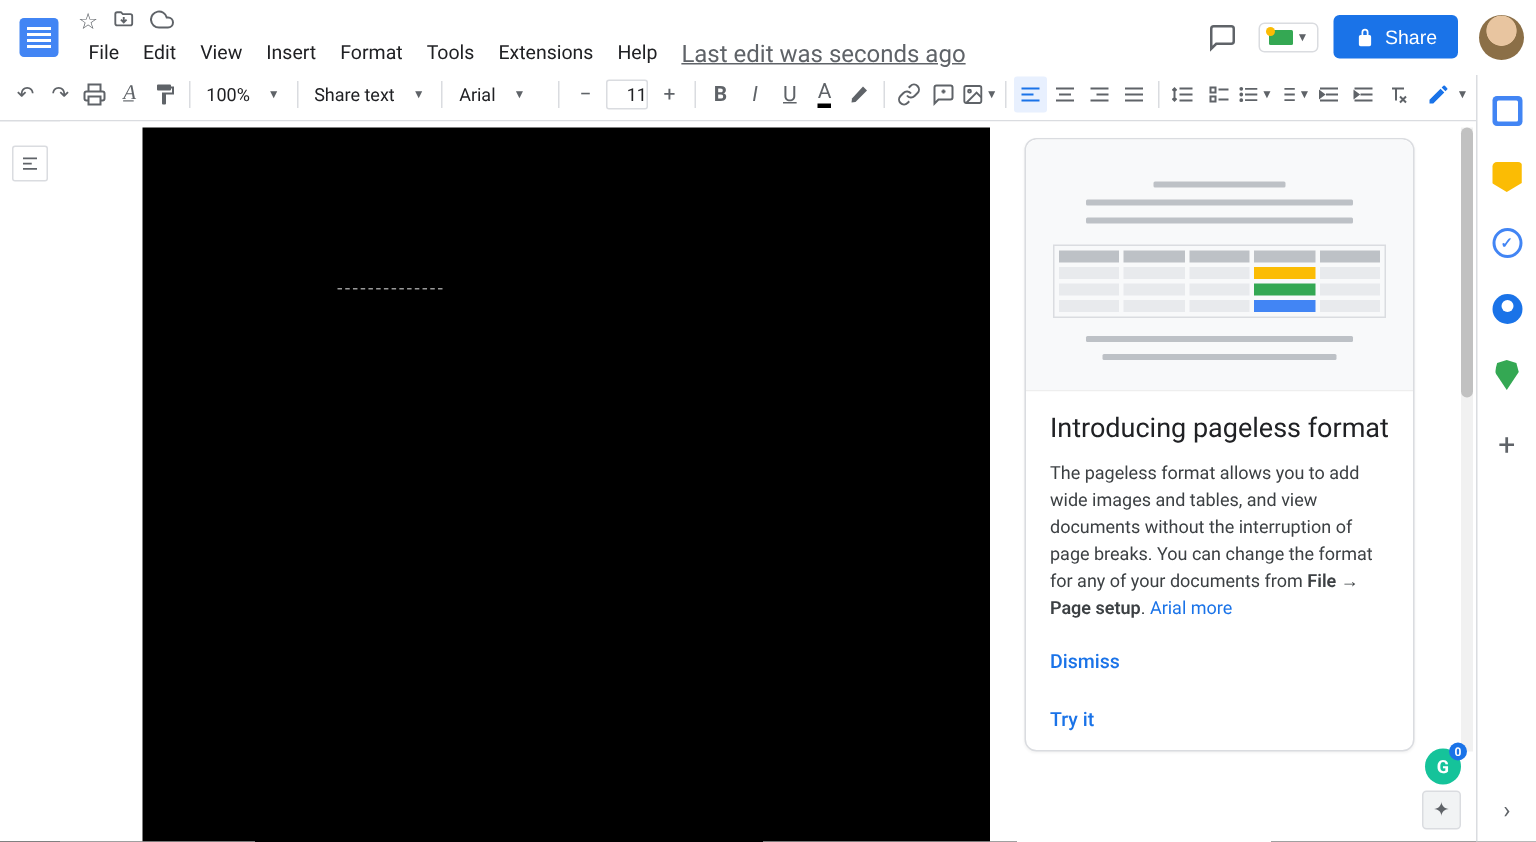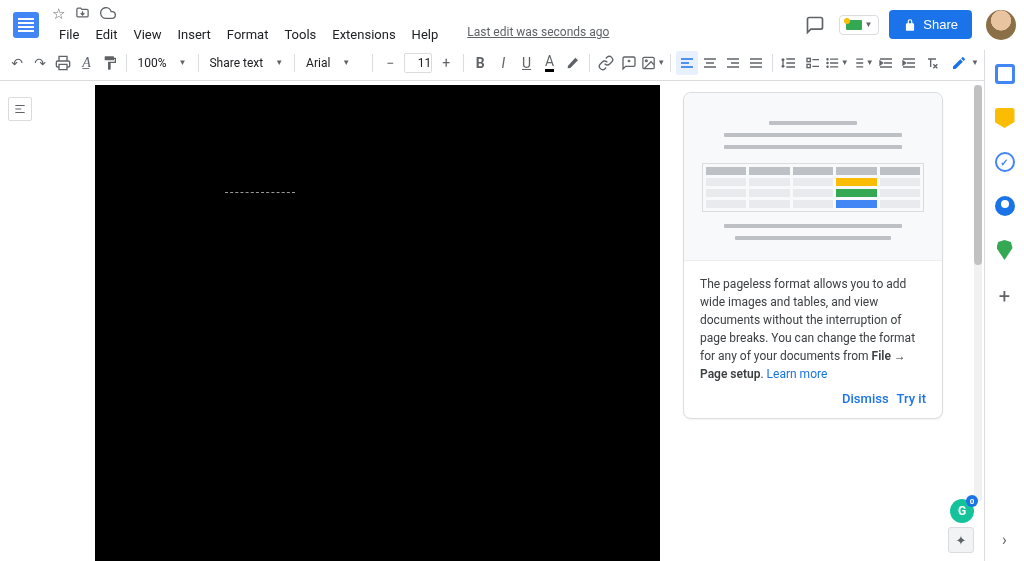--- a/index.html
+++ b/index.html
@@ -9,21 +9,21 @@
     .header { height: 45px; display: flex; align-items: center; padding: 4px 8px 0 8px; }
     .docs-logo { width: 36px; height: 36px; margin-right: 8px; display: flex; align-items: center; justify-content: center; }
     .docs-logo-icon { width: 26px; height: 26px; background: #4285f4; border-radius: 3px; position: relative; }
     .docs-logo-icon::before { content: ''; position: absolute; top: 6px; left: 5px; width: 16px; height: 2px; background: #fff; box-shadow: 0 4px 0 #fff, 0 8px 0 #fff, 0 12px 0 #fff; }
     .title-area { flex: 1; }
     .doc-title { font-size: 18px; color: #5f6368; margin-right: 6px; }
     .title-icons { display: inline-flex; gap: 10px; color: #5f6368; vertical-align: 2px; }
     .title-icons span { cursor: pointer; font-size: 15px; }
     .menu-bar { display: flex; gap: 2px; margin-top: 1px; font-size: 13px; }
     .menu-item { padding: 2px 7px; cursor: pointer; border-radius: 2px; }
-    .last-edit { color: #5f6368; text-decoration: underline; margin-left: 20px; cursor: pointer; font-size: 12px; }
+    .last-edit { color: #5f6368; text-decoration: underline; margin-left: 7px; cursor: pointer; font-size: 16px; }
     .header-right { display: flex; align-items: center; gap: 10px; }
     .comment-icon, .meet-icon { width: 28px; height: 28px; display: flex; align-items: center; justify-content: center; cursor: pointer; }
     .meet-pill { border: 1px solid #dadce0; border-radius: 4px; padding: 4px 6px; display: flex; align-items: center; gap: 2px; }
     .meet-cam { width: 16px; height: 10px; background: #34a853; border-radius: 1px; display:inline-block; position: relative; }
     .meet-cam::after { content:''; position:absolute; left:-2px; top:-2px; width:6px; height:6px; background:#fbbc04; border-radius:50%; }
     .share-btn { background: #1a73e8; color: #fff; border: none; border-radius: 4px; padding: 7px 14px; font-size: 13px; font-weight: 500; display: flex; align-items: center; gap: 6px; cursor: pointer; }
     .avatar { width: 30px; height: 30px; border-radius: 50%; background: radial-gradient(circle at 50% 35%, #e8c5a0 40%, #8b6f47 42%); margin-left: 4px; }
     
     
     .toolbar { height: 36px; border-bottom: 1px solid #dadce0; display: flex; align-items: center; padding: 0 6px; gap: 1px; }
@@ -55,21 +55,21 @@
     .fake-cell { height: 8px; background: #e8eaed; }
     .fake-cell.hdr { background: #bdc1c6; }
     .fake-cell.y { background: #fbbc04; }
     .fake-cell.g { background: #34a853; }
     .fake-cell.b { background: #4285f4; }
     .info-body { padding: 14px 16px 12px 16px; }
     .info-title { font-size: 18px; font-weight: 400; color: #202124; margin-bottom: 10px; }
     .info-text { font-size: 12px; color: #3c4043; line-height: 1.5; }
     .info-text b { font-weight: 600; }
     .info-text a { color: #1a73e8; text-decoration: none; }
-    .info-actions { display: flex; justify-content: flex-end; gap: 8px; margin-top: 8px; }
+    .info-actions { display: flex; justify-content: flex-end; gap: 24px; margin-top: 20px; flex-direction: column; }
     .info-actions .link { color: #1a73e8; font-size: 13px; cursor: pointer; font-weight: 500; }
     
     
     .right-rail { width: 40px; position: absolute; right: 0; top: 50px; bottom: 0; border-left: 1px solid #dadce0; display: flex; flex-direction: column; align-items: center; gap: 24px; padding-top: 14px; background: #fff; }
     .rail-icon { width: 20px; height: 20px; cursor: pointer; border-radius: 3px; }
     .rail-cal { background: #4285f4; border-radius: 3px; position:relative; }
     .rail-cal::after { content:''; position:absolute; inset:3px; background:#fff; border-radius:1px; }
     .rail-keep { background: #fbbc04; clip-path: polygon(0 0, 100% 0, 100% 70%, 50% 100%, 0 70%); }
     .rail-tasks { border: 2px solid #4285f4; border-radius: 50%; position:relative; }
     .rail-tasks::after { content:'✓'; position:absolute; inset:0; display:flex; align-items:center; justify-content:center; color:#4285f4; font-size:10px; font-weight:bold; }
@@ -337,22 +337,23 @@
           <div class="fake-cell"></div>
           <div class="fake-cell"></div>
           <div class="fake-cell b"></div>
           <div class="fake-cell"></div>
       </div>
       <div class="fake-line" style="width:80%;margin:4px auto 0;"></div>
       <div class="fake-line" style="width:70%;margin:0 auto;"></div>
     </div>
   </div>
   <div class="info-body">
+    <div class="info-title">Introducing pageless format</div>
     <div class="info-text">
-      <span>The pageless format allows you to add wide images and tables, and view documents without the interruption of page breaks. You can change the format for any of your documents from </span><b>File → Page setup</b><span>. </span><a href="#">Learn more</a>
+      <span>The pageless format allows you to add wide images and tables, and view documents without the interruption of page breaks. You can change the format for any of your documents from </span><b>File → Page setup</b><span>. </span><a href="#">Arial more</a>
     </div>
     <div class="info-actions">
       <span class="link">Dismiss</span>
       <span class="link">Try it</span>
     </div>
   </div>
 </div>
 
 <div class="scrollbar">
   <div class="scrollbar-thumb"></div>

